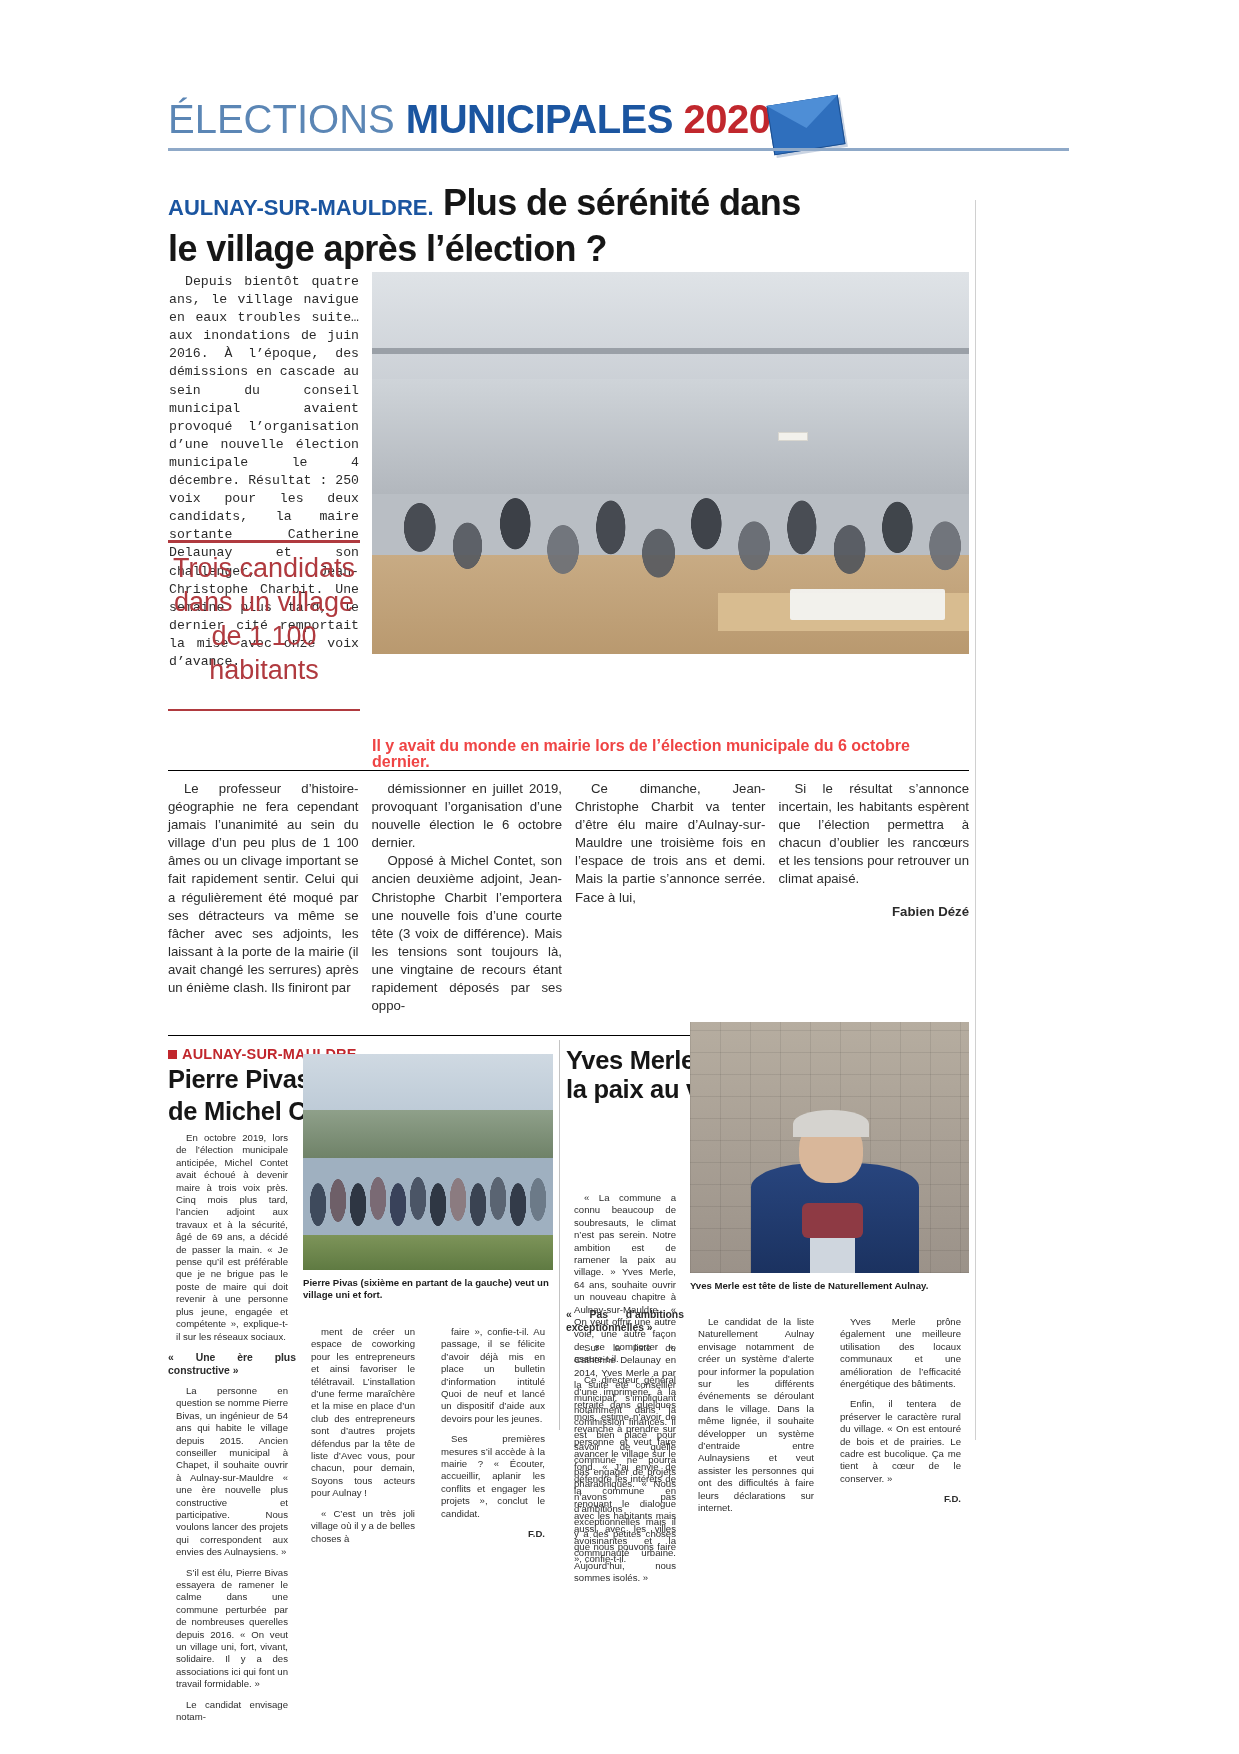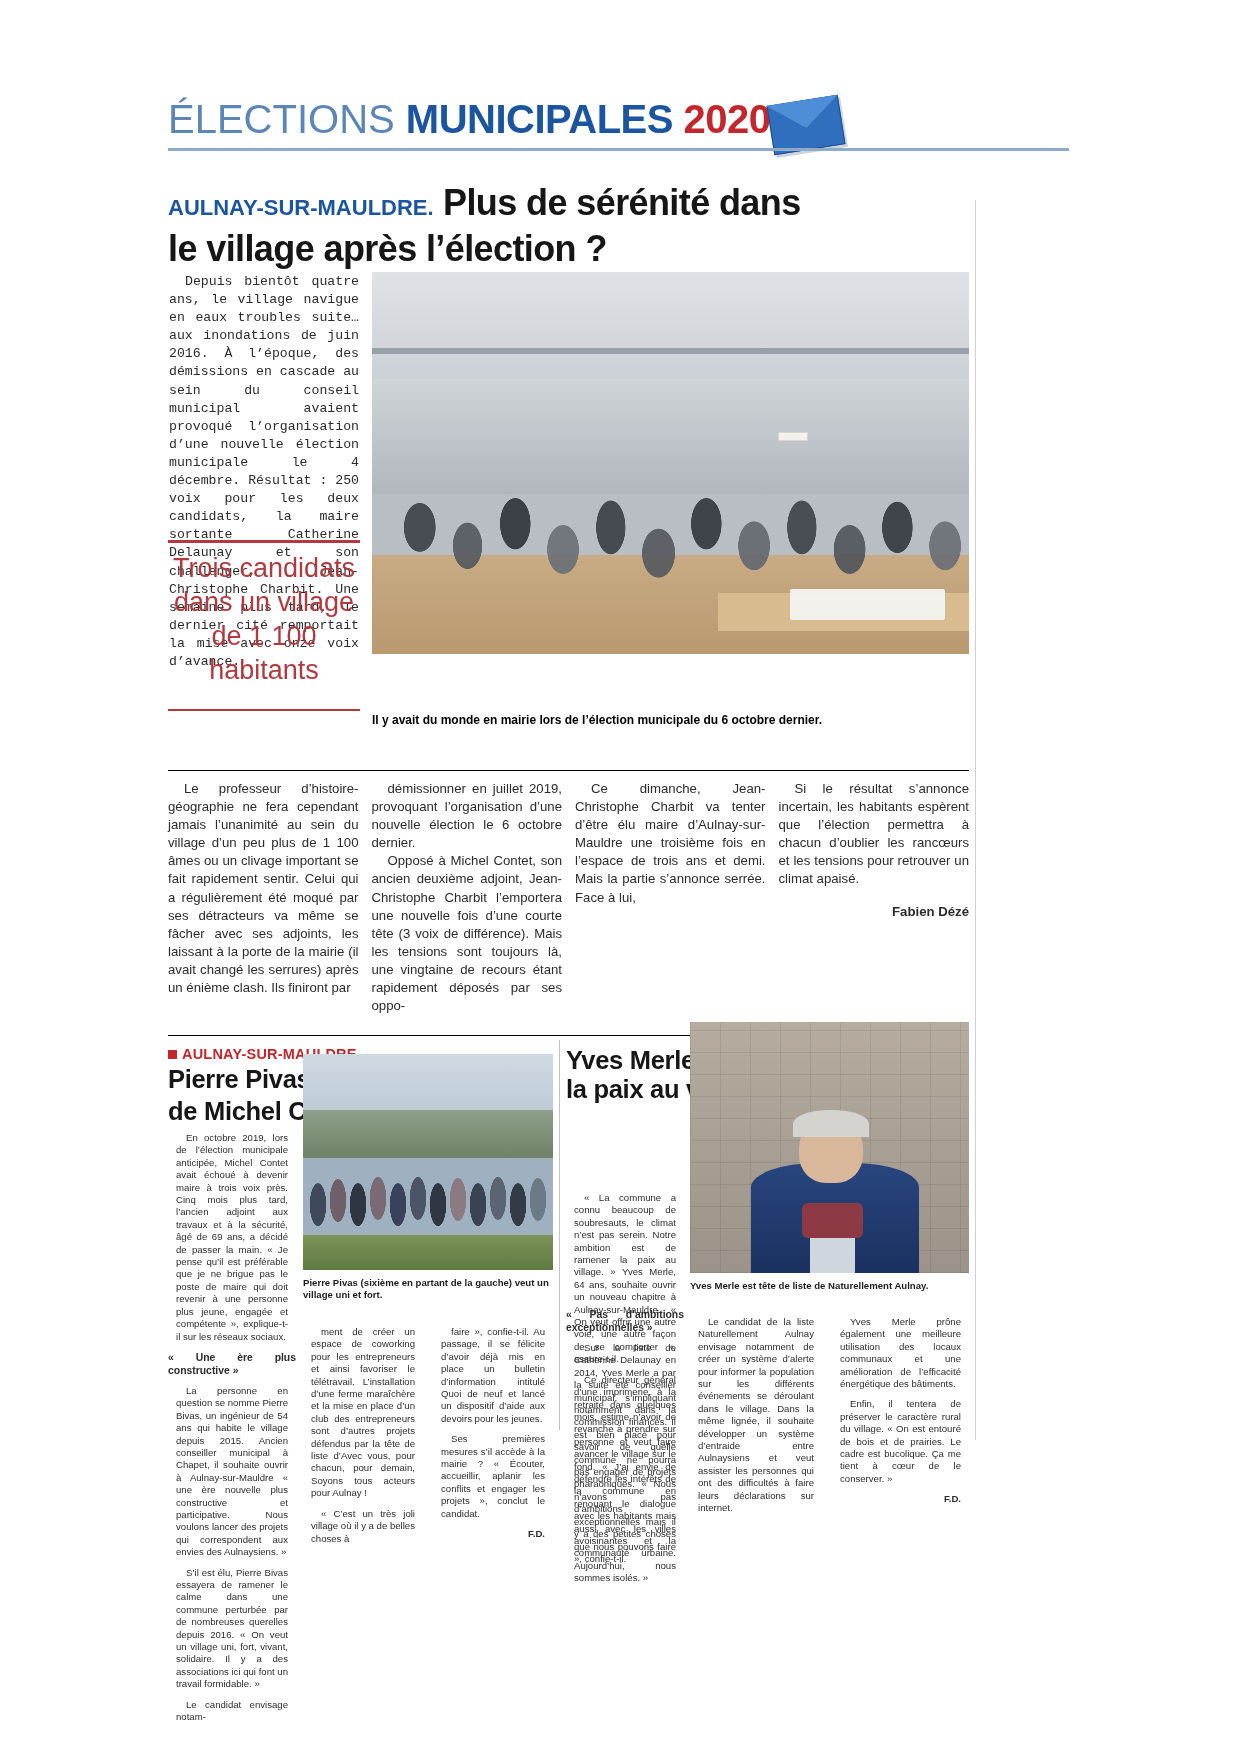--- a/index.html
+++ b/index.html
@@ -195,26 +195,26 @@
   .main-photo .papers {
     position:absolute; left:70%; bottom:9%; width:26%; height:8%;
     background: #f3f3f1;
     border-radius: 2px;
     opacity:.95;
   }
 
   .photo-caption {
     position: absolute;
     left: 372px;
-    top: 712px;
+    top: 738px;
     width: 597px;
-    font-size: 12px;
+    font-size: 16px;
     line-height: 16px;
     font-weight: 700;
-    color: #000000;
+    color: #ef4444;
   }
 
   
   .body-rule {
     position: absolute;
     left: 168px;
     top: 770px;
     width: 801px;
     height: 1px;
     background: #000;

